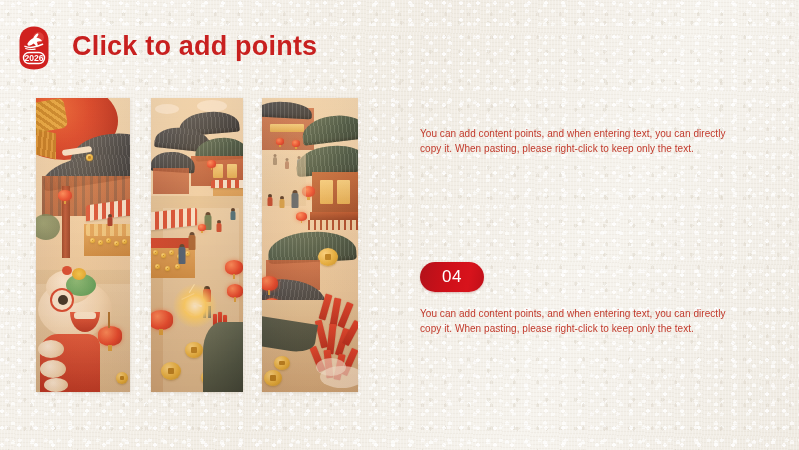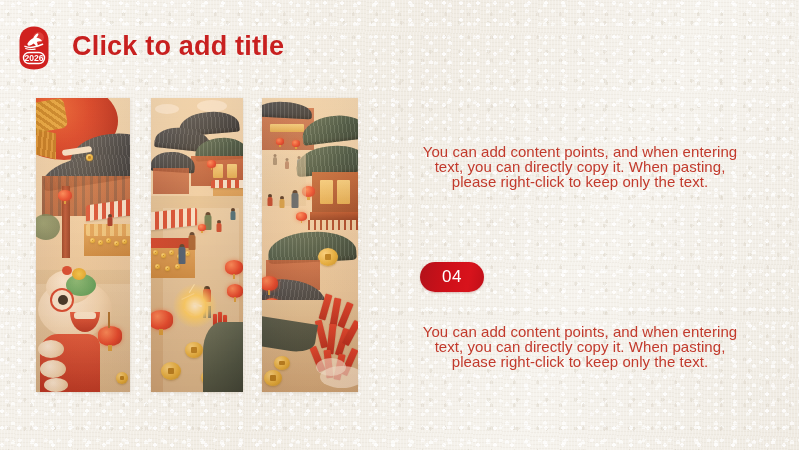--- a/index.html
+++ b/index.html
@@ -223,27 +223,26 @@
     color: #ffffff;
     font-size: 17px;
     font-weight: normal;
     display: flex;
     align-items: center;
     justify-content: center;
     letter-spacing: .5px;
     box-shadow: 0 1px 2px rgba(140,20,20,.25);
   }
   .para {
-    margin-top: 32px;
+    margin-top: 14px;
     width: 320px;
-    font-size: 15px;
+    font-size: 10px;
     line-height: 15px;
     color: #c23a2c;
     letter-spacing: .05px;
-    text-align: center;
   }
 </style>
 </head>
 <body>
 
 <div class="slide">
 
   <div class="header">
 
     <div class="seal">
@@ -252,21 +251,21 @@
         <circle cx="21.5" cy="12.5" r="5.4" fill="#e8564c" opacity=".55"></circle>
 
         <path d="M10.5 18.5 C12 16 14 14.2 16.4 13 C17.2 11.2 18.4 9.6 20.2 8.6 C20.9 8.2 21.6 8.6 21.4 9.4 C21 10.8 20.3 11.8 19.4 12.8 C21.6 12.9 23.4 13.8 24.6 15.2 C25 15.7 24.6 16.4 24 16.3 C22.3 16 21 16.2 19.8 16.9 C20.6 18.2 20.9 19.6 20.7 21 C20.6 21.8 19.6 22 19.2 21.3 C18.5 20 17.7 19 16.6 18.4 C15.2 19.5 13.8 20.3 12.2 20.7 C11.1 21 10.1 19.7 10.5 18.5 Z" fill="#ffffff"></path>
         <path d="M8 21.4 C10.5 22.4 13.6 22.7 16.6 22.1 C19.6 21.5 22.4 20.6 25.6 19.2" stroke="#ffffff" stroke-width="1.5" fill="none" stroke-linecap="round"></path>
         <path d="M8.6 23.6 C11.6 24.6 14.8 24.7 18.2 24.1" stroke="#ffffff" stroke-width="1.1" fill="none" stroke-linecap="round"></path>
         <rect x="6.5" y="27.5" width="21" height="11" rx="5.5" fill="none" stroke="#ffffff" stroke-width="1.4"></rect>
         <text x="17" y="36" text-anchor="middle" font-family="Liberation Sans, sans-serif" font-size="8.6" font-weight="bold" fill="#ffffff">2026</text>
       </svg>
     </div>
 
-    <div class="title">Click to add title</div>
+    <div class="title">Click to add points</div>
   </div>
 
   <div class="panels">
 
     <div class="panel panel-1">
       <div class="art">
         <div class="sky" style="height:100%"></div>
 
         <div style="position:absolute;left:-26px;top:-16px;width:108px;height:78px;border-radius:50%;
                     background:radial-gradient(circle at 38% 34%, #f06a3a 0%, #d83b25 45%, #a8241a 100%);"></div>

